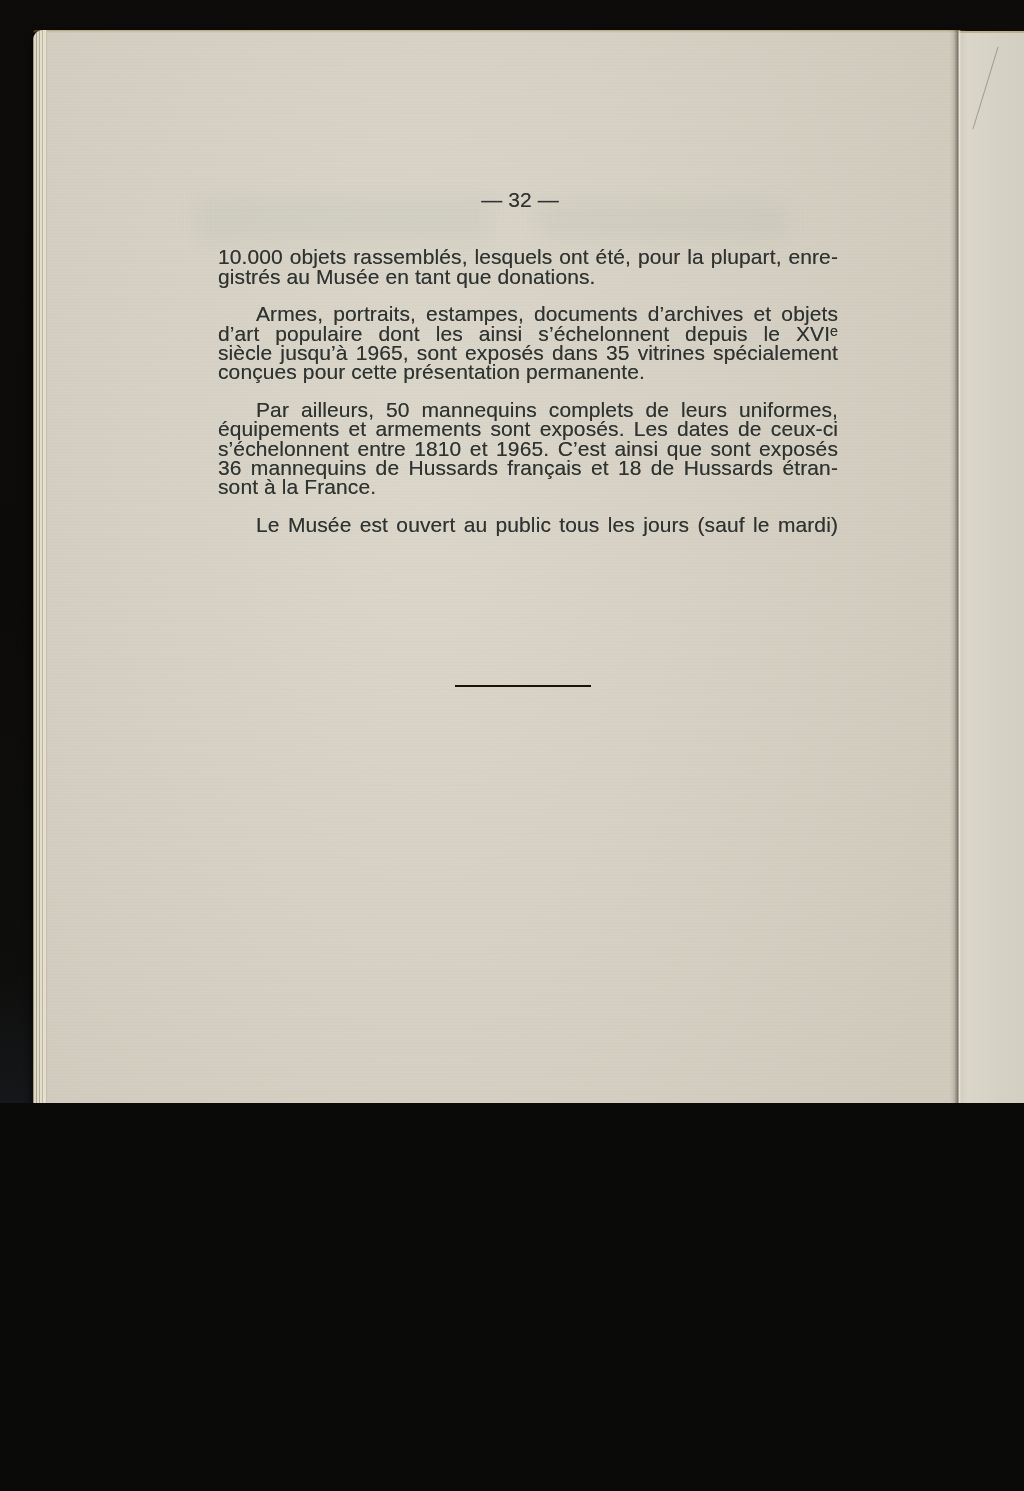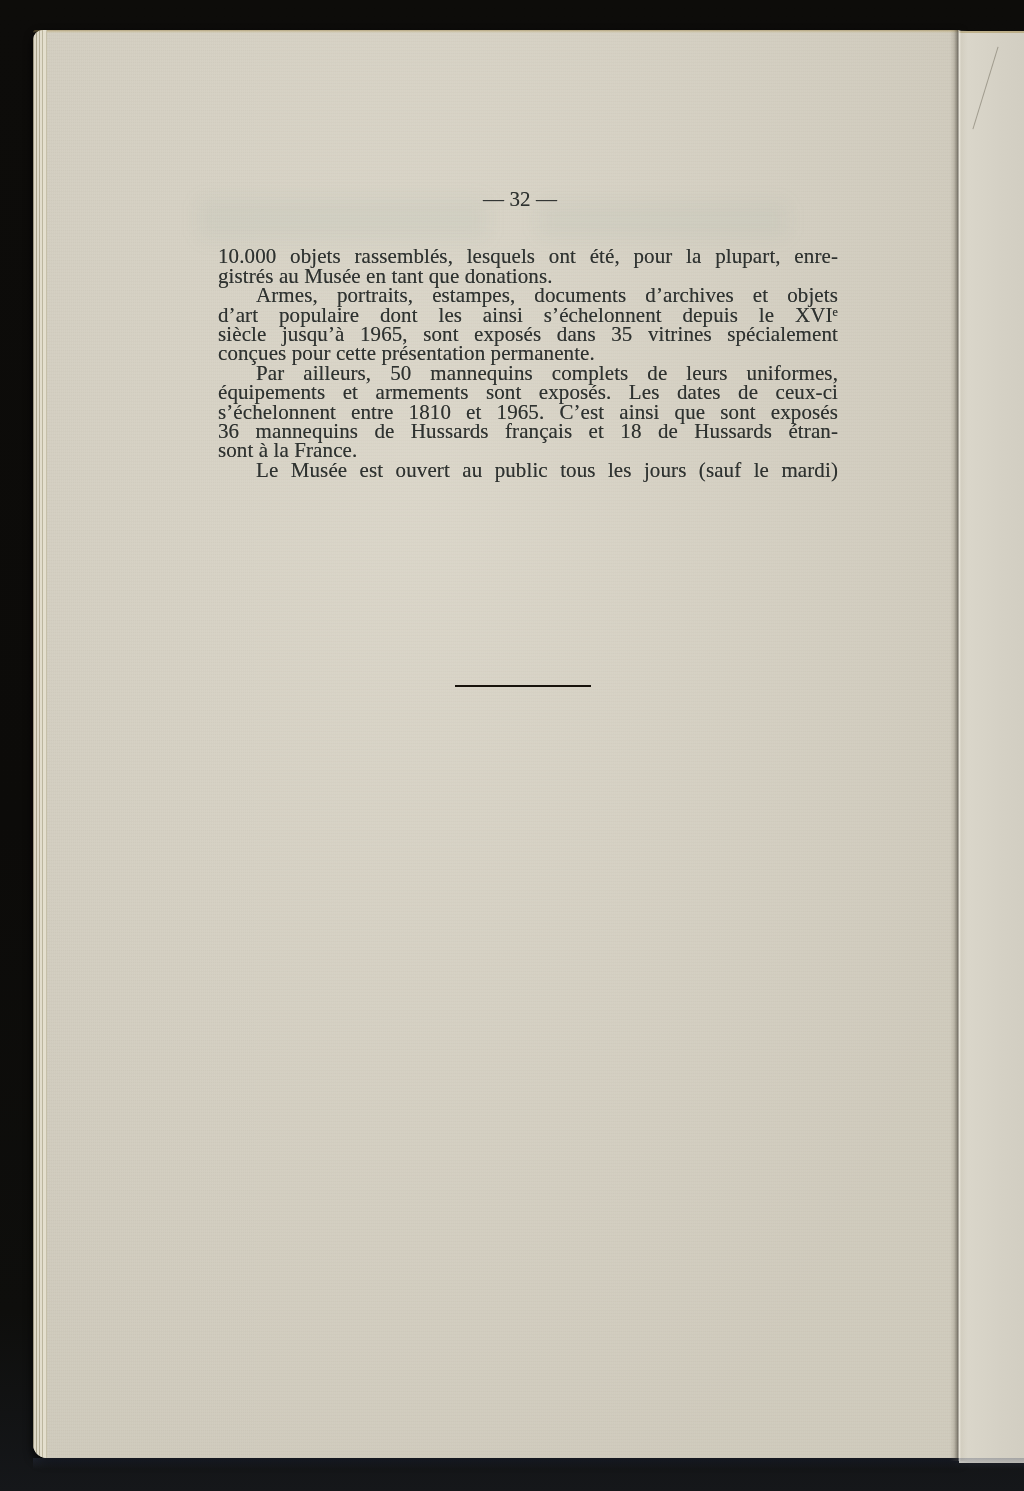--- a/index.html
+++ b/index.html
@@ -1,19 +1,19 @@
 <!DOCTYPE html>
 <html><head>
 <meta charset="utf-8">
 <style>
   html,body{margin:0;padding:0;background:#0a0a08;}
   .scene{
-    position:relative;width:1024px;height:1491px;overflow:hidden;
+    position:relative;width:1024px;height:1103px;overflow:hidden;
     background:linear-gradient(180deg,#0d0c0a 0%,#0c0b09 55%,#0e0e0c 88%,#15171a 100%);
-    font-family:Liberation Serif, serif;
+    font-family:Liberation Sans, sans-serif;
   }
   
   .page{
     position:absolute;left:33px;top:30px;width:926px;height:1428px;
     background-color:#d8d3c5;
     background-image:
       radial-gradient(ellipse at 42% 30%, rgba(255,255,255,0.10), rgba(0,0,0,0.035) 78%),
       repeating-linear-gradient(0deg, rgba(120,110,90,0.028) 0 1px, rgba(0,0,0,0) 1px 3px),
       repeating-linear-gradient(90deg, rgba(120,110,90,0.022) 0 1px, rgba(0,0,0,0) 1px 2px);
     border-radius:10px 0 0 14px;
@@ -57,21 +57,21 @@
     position:absolute;left:33px;top:1458px;width:991px;height:11px;
     background:linear-gradient(180deg, rgba(58,68,96,0.30), rgba(0,0,0,0));
   }
   
   .content{
     position:absolute;left:185px;top:160px;width:620px;
     font-size:21px;line-height:19.4px;color:#2e3230;
     letter-spacing:0.1px;text-shadow:0 0 0.5px rgba(46,50,48,0.55);
   }
   .page-number{text-align:center;margin-bottom:38px;transform:translateX(-8px);}
-  .paragraph{margin-top:0;}
+  .paragraph{margin-top:18px;}
   .paragraph:first-child{margin-top:2px;}
   .line{text-align:justify;text-align-last:justify;}
   .line.last{text-align-last:left;}
   .line.indent{text-indent:38px;}
   .divider{
     position:absolute;left:422px;top:655px;width:136px;height:2px;
     background:#17120b;
   }
 </style>
 </head>

